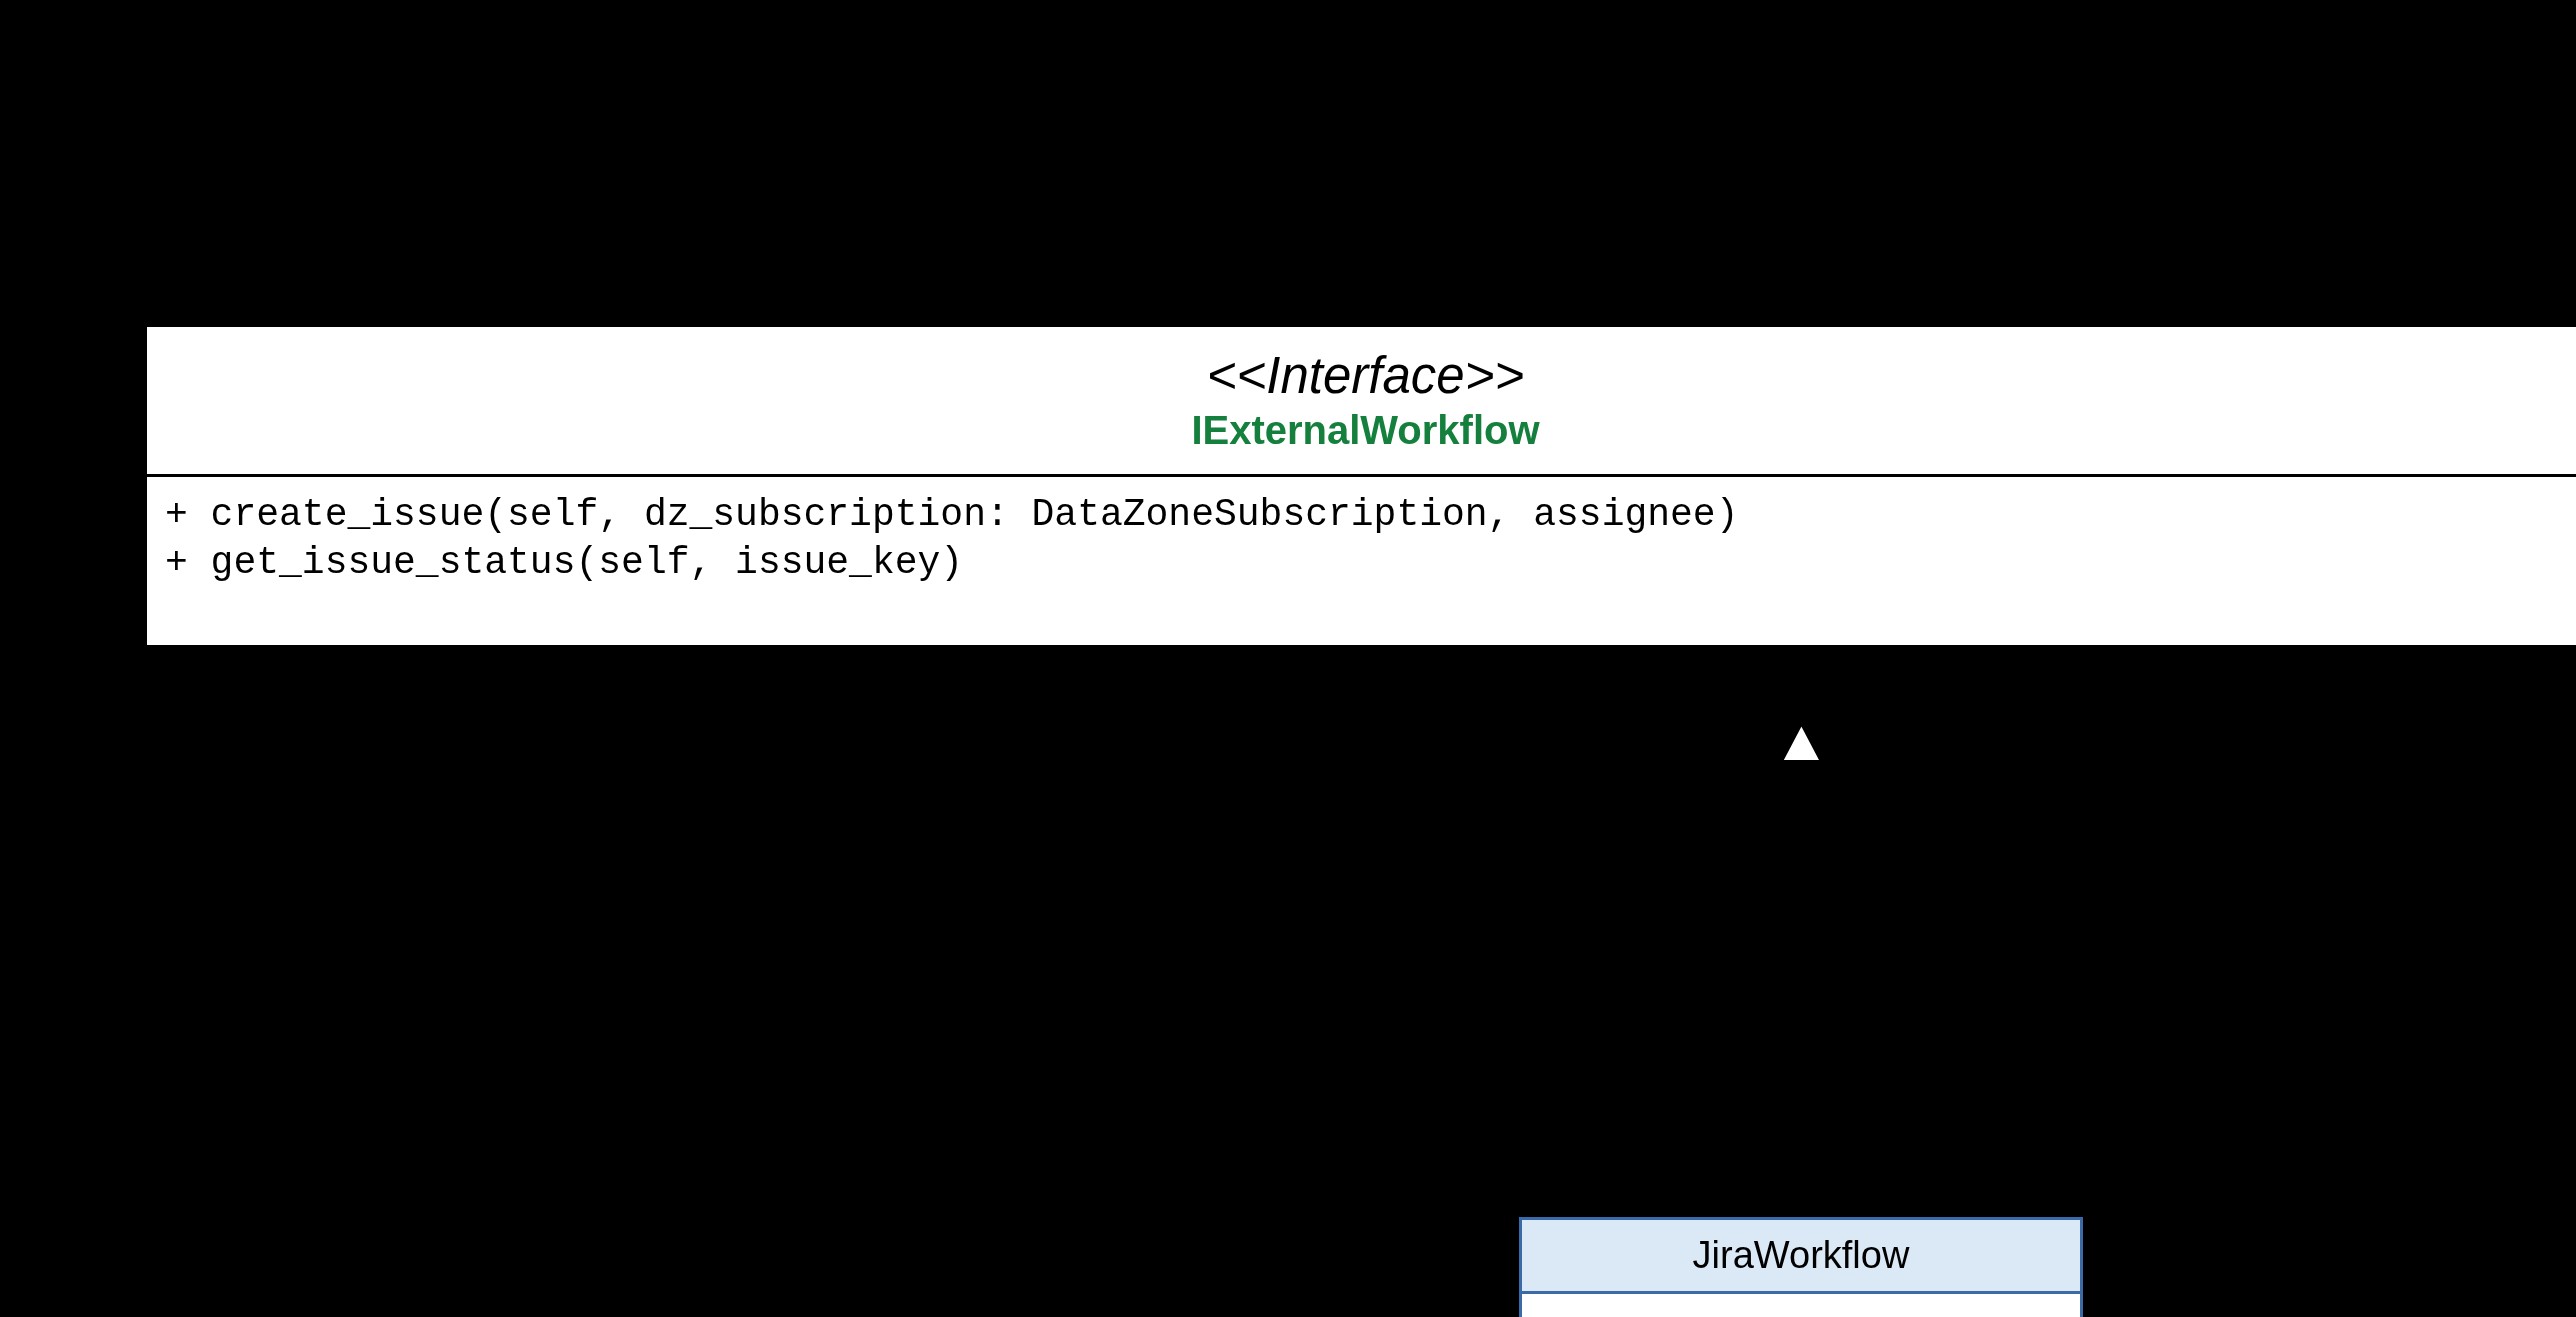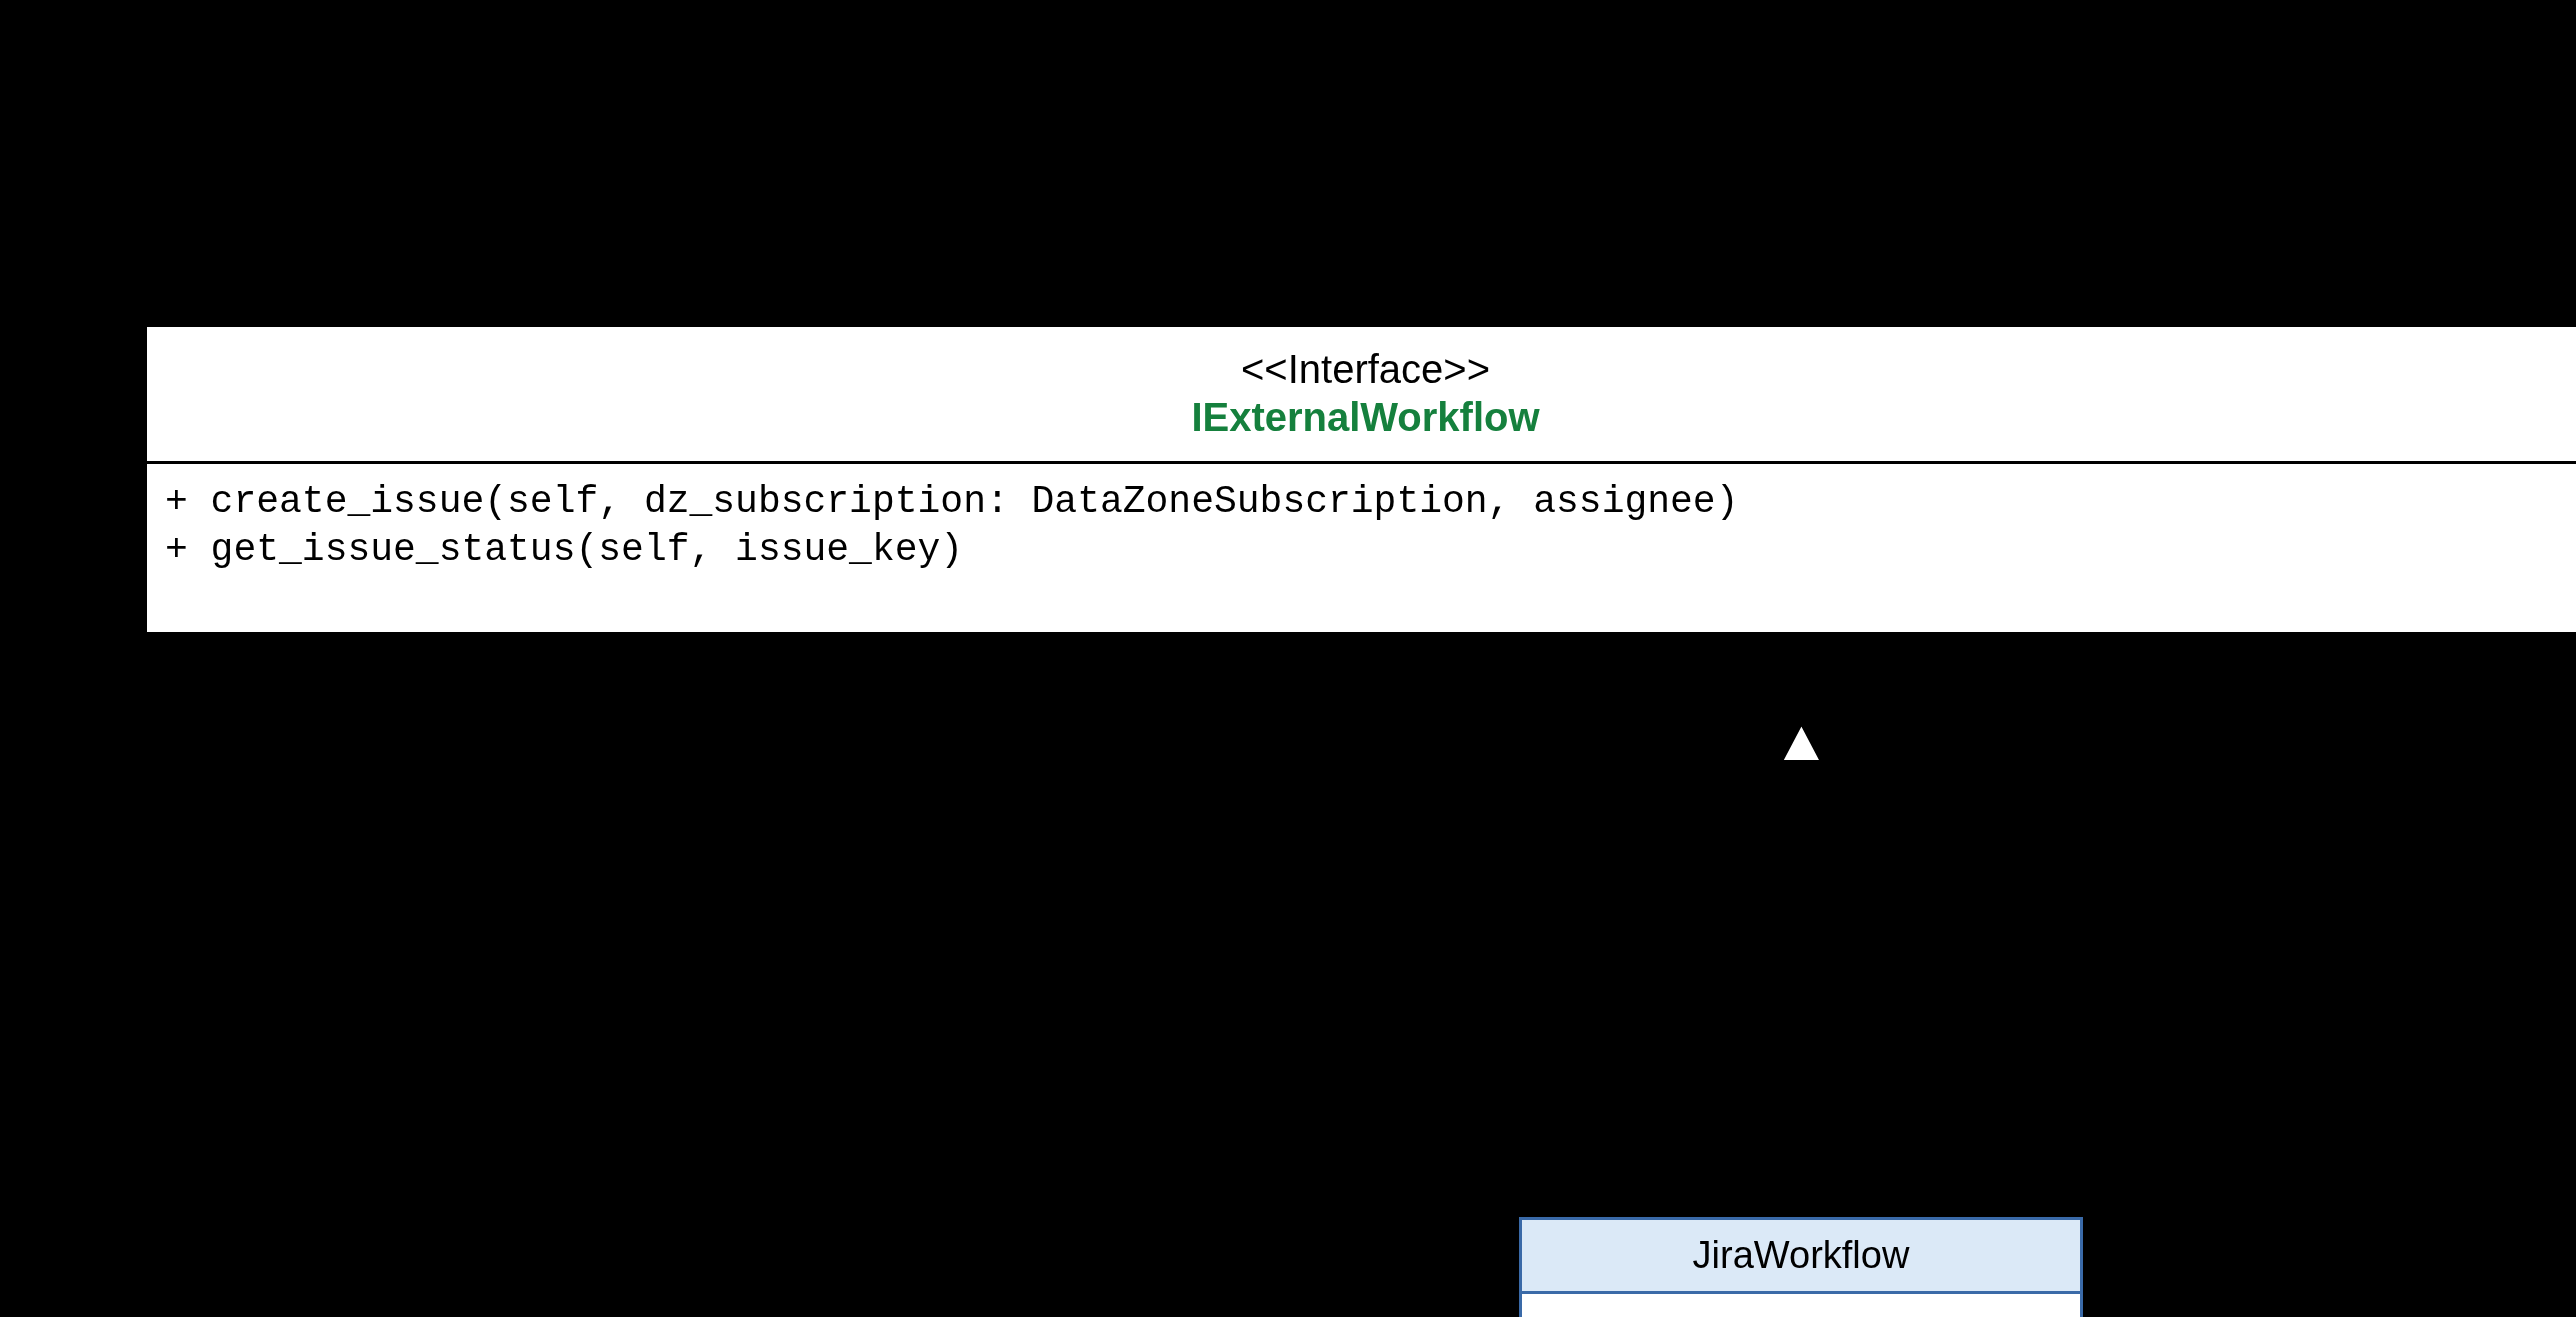--- a/index.html
+++ b/index.html
@@ -16,21 +16,22 @@
     position: absolute;
     background: #fff;
     border: 3px solid #000;
   }
   .interface-header {
     text-align: center;
     padding: 18px 20px 20px 20px;
     border-bottom: 3px solid #000;
   }
   .stereotype {
-    font-size: 40px;
+    font-style: italic;
+    font-size: 51px;
     color: #000;
     line-height: 1.2;
   }
   .iface-name {
     font-weight: bold;
     font-size: 40px;
     color: #15803d;
     line-height: 1.2;
   }
   .interface-body {

